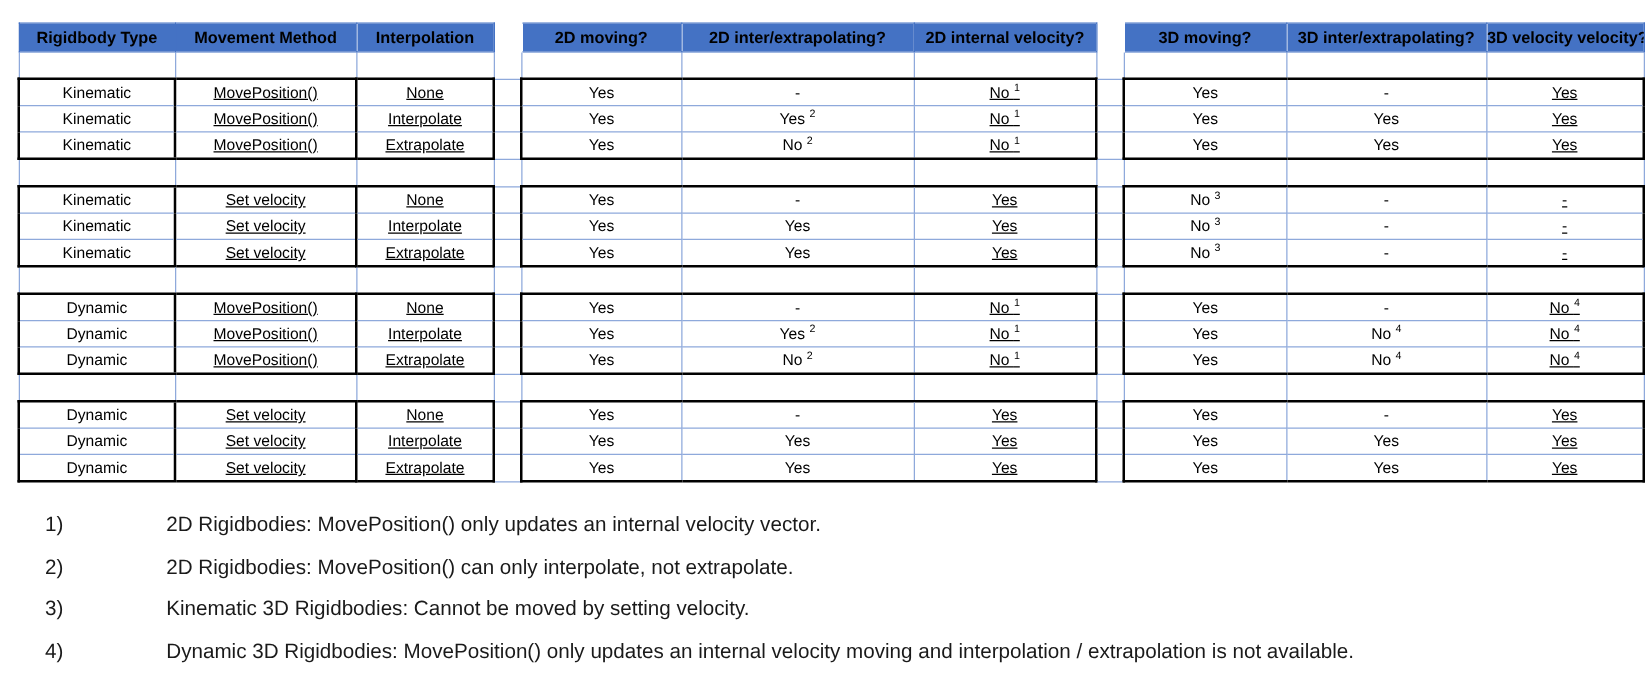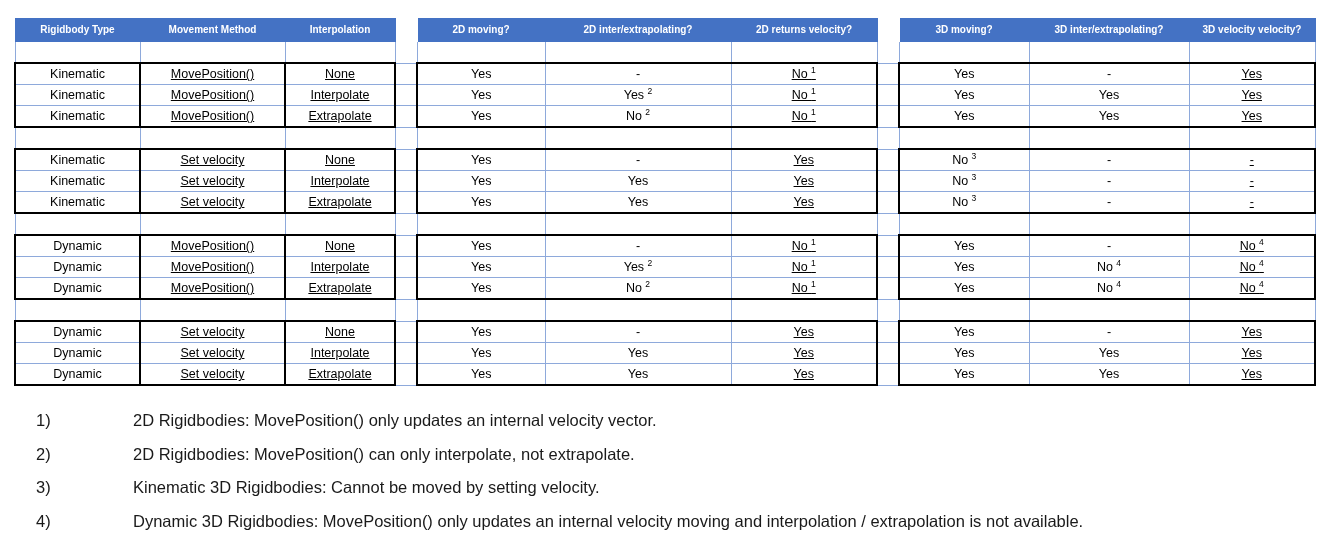--- a/index.html
+++ b/index.html
@@ -42,23 +42,23 @@
     border-bottom: 1px solid #8ea9db;
     height: 20px;
     line-height: 20px;
     white-space: nowrap;
     overflow: hidden;
   }
 
   
   tr.hdr th {
     background: #4472c4;
-    color: #ffffff;
+    color: #000000;
     font-weight: bold;
-    font-size: 10px;
+    font-size: 13px;
     height: 22px;
     line-height: 22px;
     border-left: 1px solid #4472c4;
     border-right: 1px solid #4472c4;
     border-top: 1px solid #4472c4;
     border-bottom: 1px solid #4472c4;
   }
   tr.hdr th.gap {
     background: #ffffff;
     border-left: 1px solid #ffffff;
@@ -133,21 +133,21 @@
       <col style="width:126px">
     </colgroup>
     <thead>
       <tr class="hdr">
         <th>Rigidbody Type</th>
         <th>Movement Method</th>
         <th>Interpolation</th>
         <th class="gap"></th>
         <th>2D moving?</th>
         <th>2D inter/extrapolating?</th>
-        <th>2D returns velocity?</th>
+        <th>2D internal velocity?</th>
         <th class="gap"></th>
         <th>3D moving?</th>
         <th>3D inter/extrapolating?</th>
         <th>3D velocity velocity?</th>
       </tr>
     </thead>
     <tbody id="grid-body">
         <tr class="blank">
           <td class=""></td>
           <td class=""></td>

